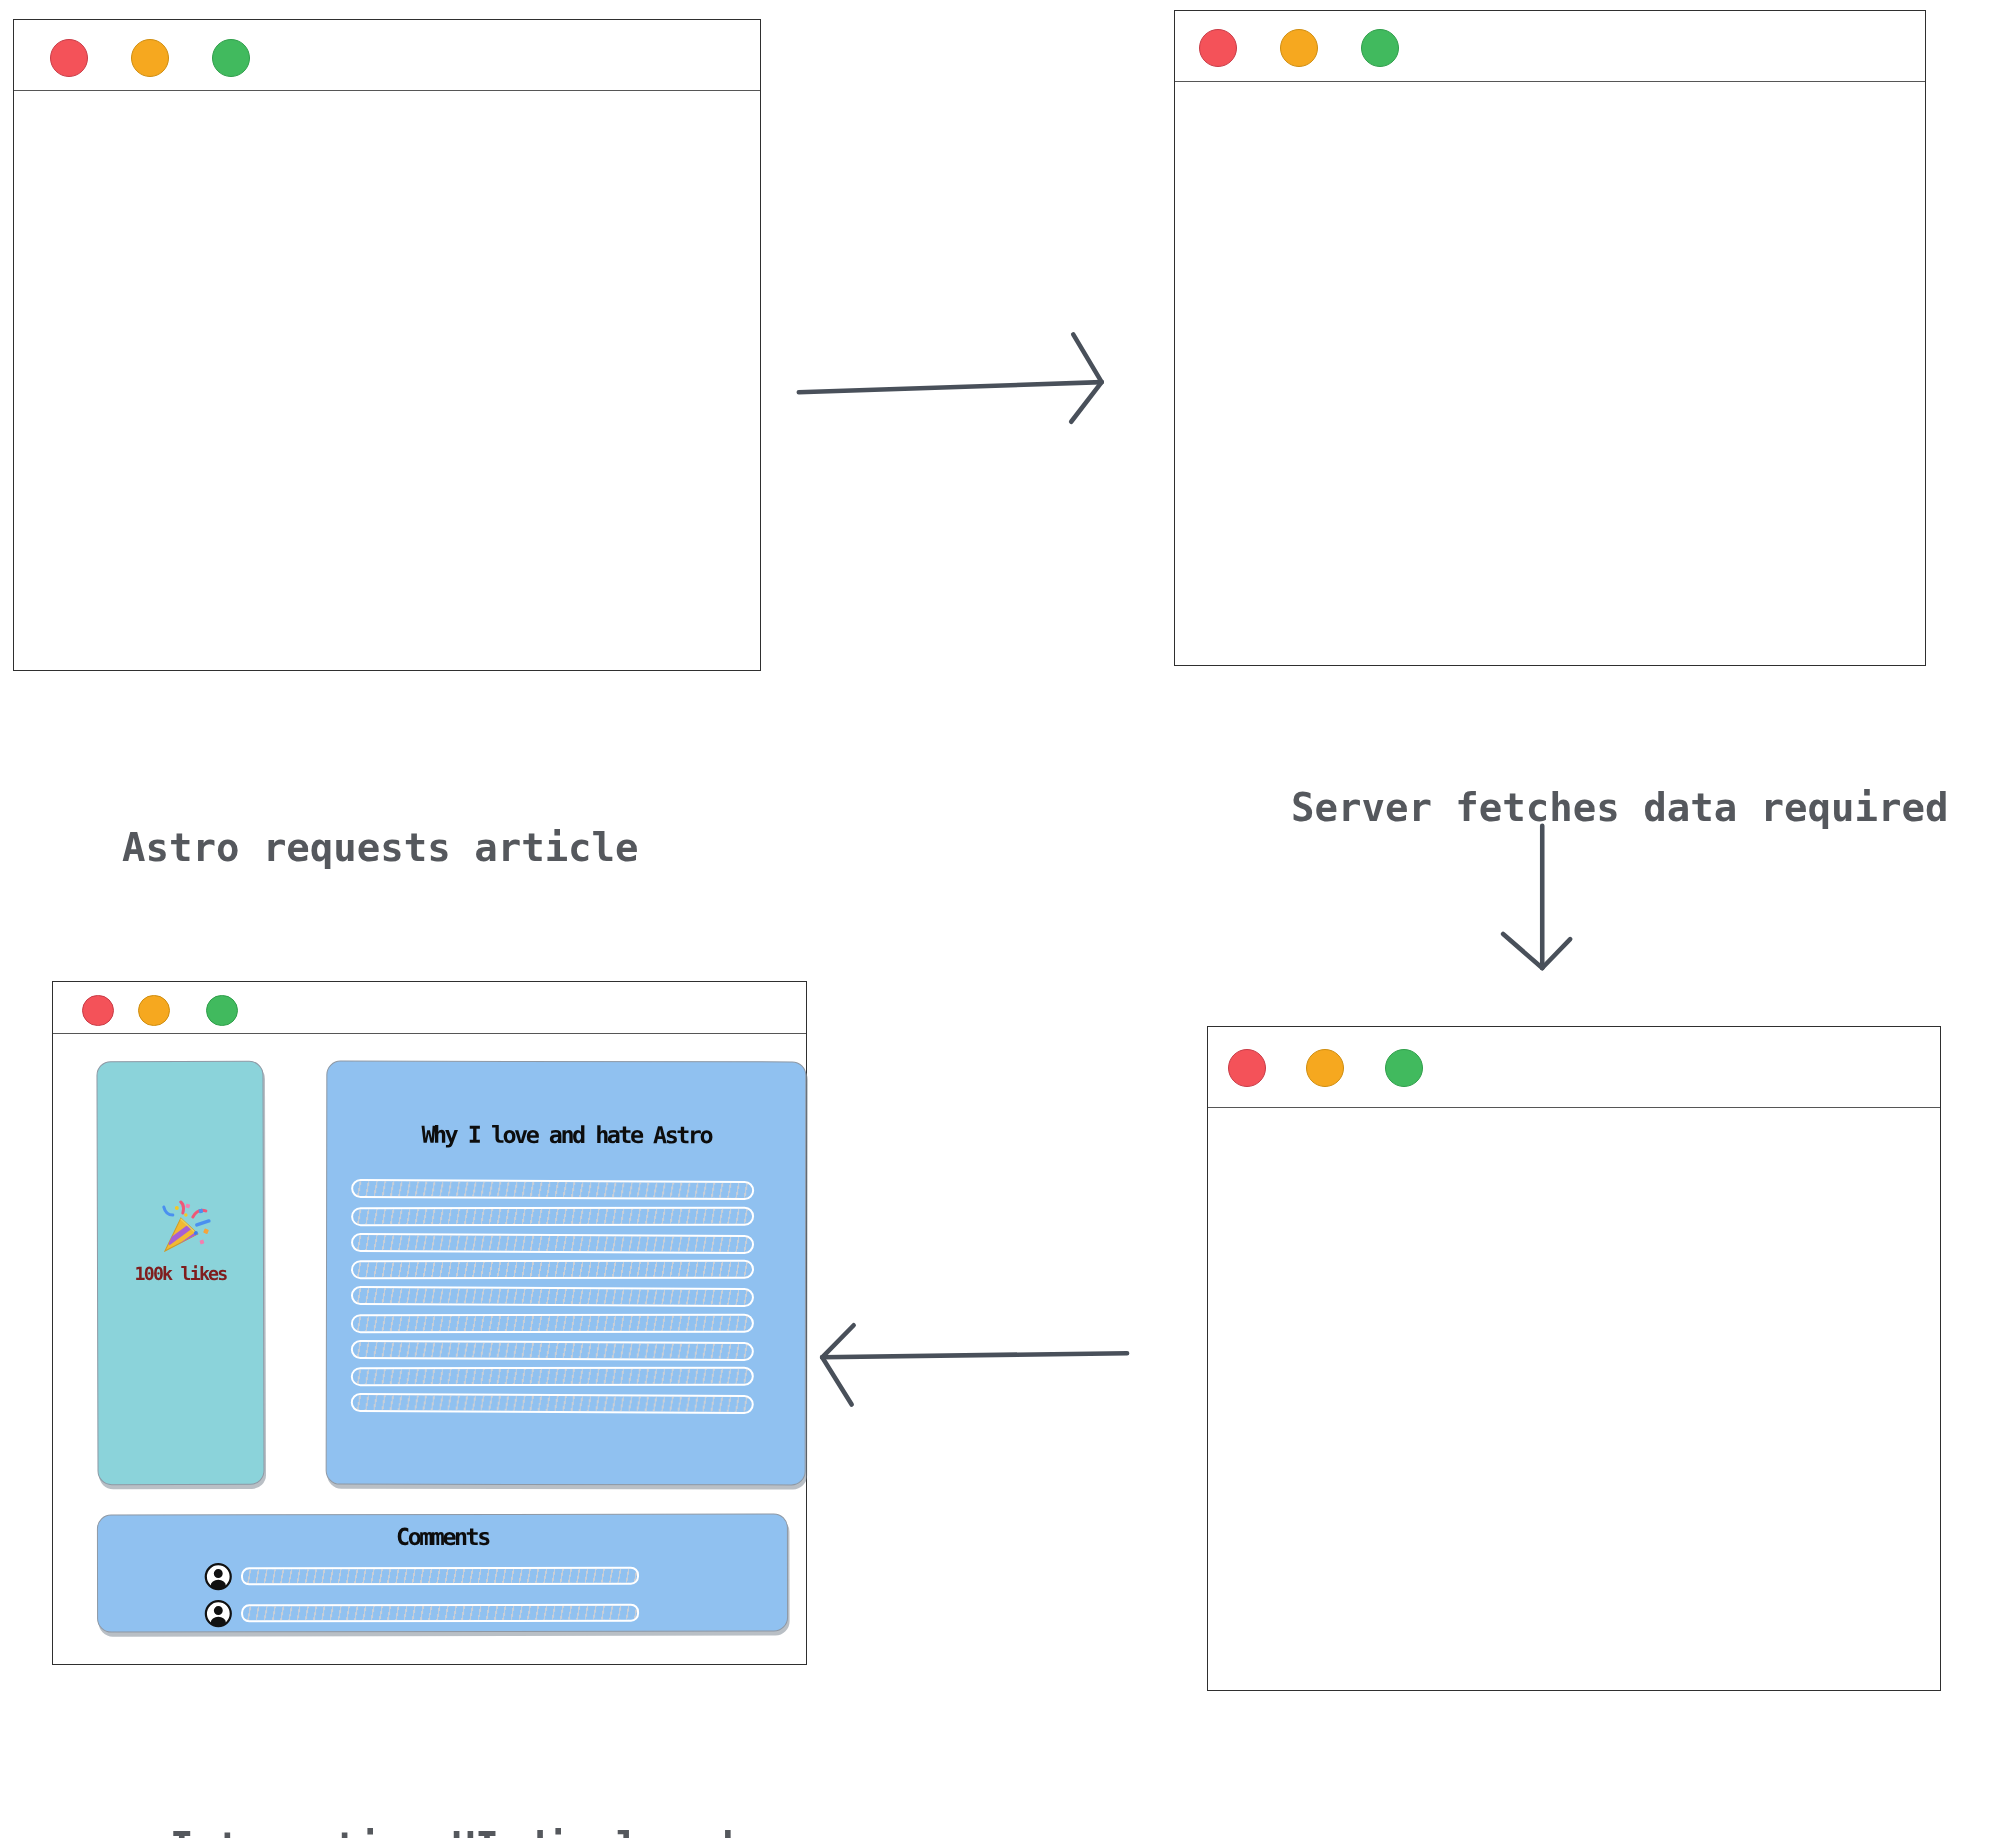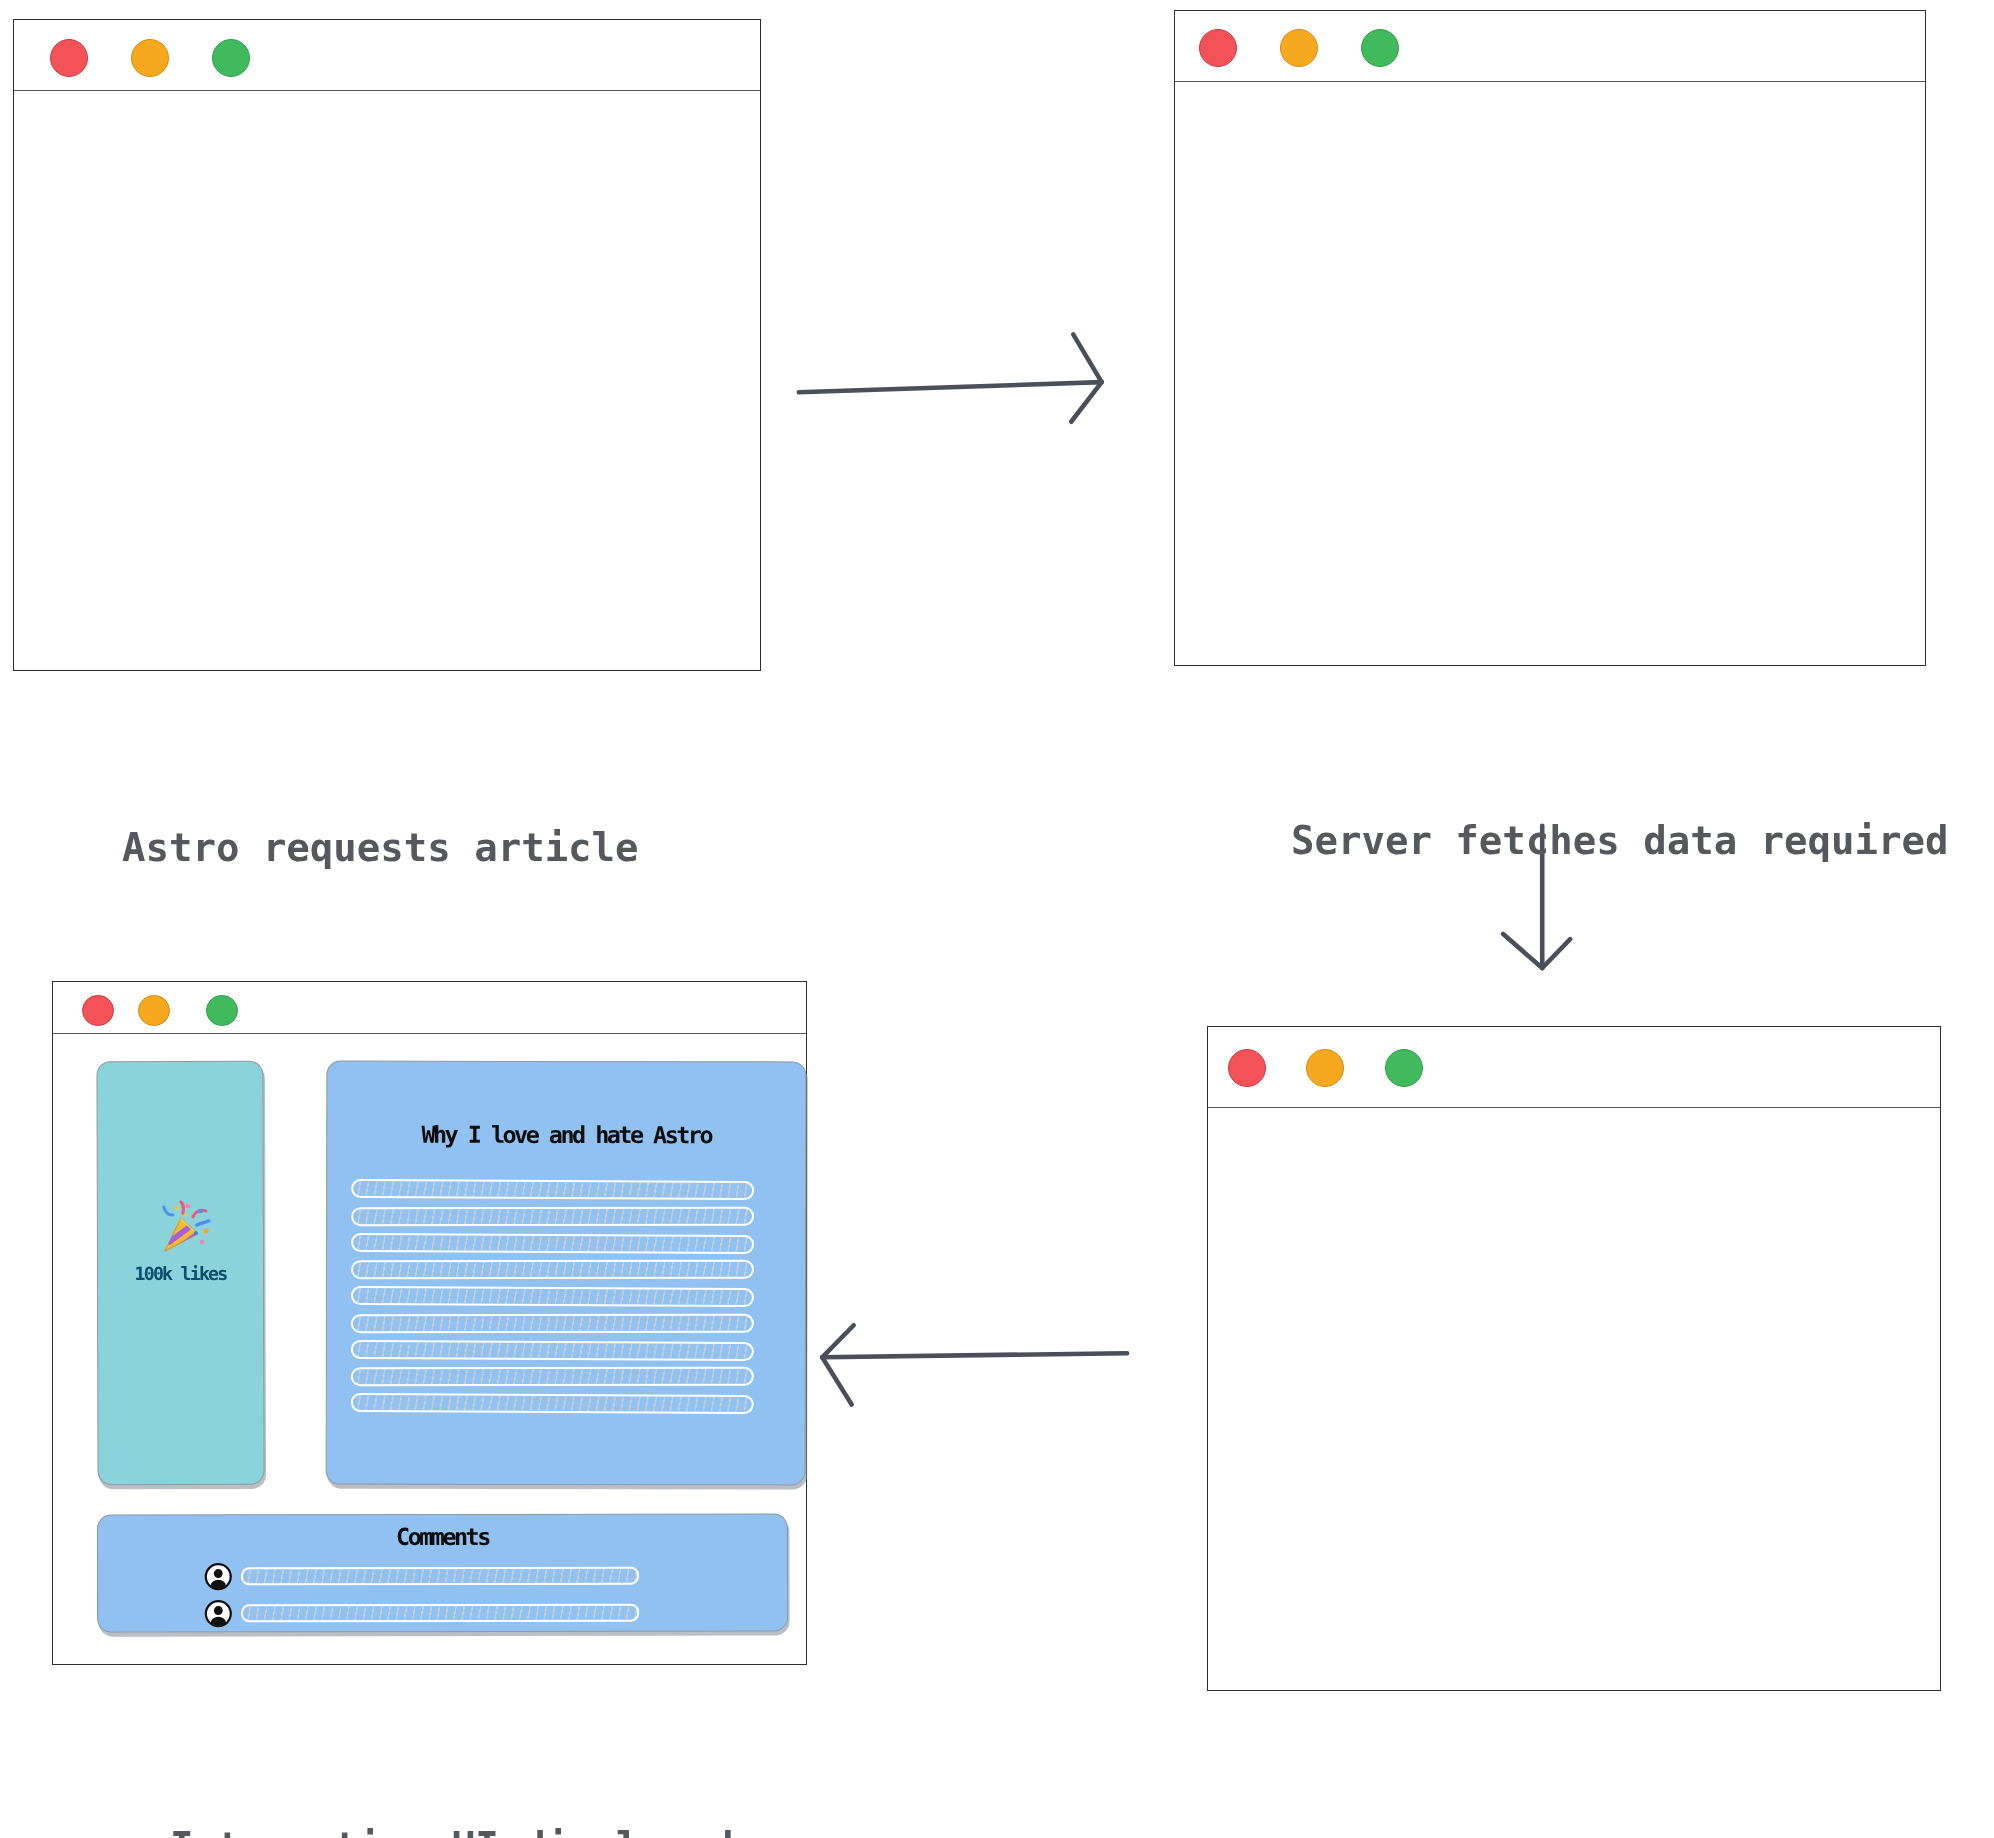--- a/index.html
+++ b/index.html
@@ -77,21 +77,21 @@
     left:0; right:0;
     top:138px;
     display:flex;
     justify-content:center;
   }
   .likes-label{
     position:absolute;
     left:0; right:0;
     top:201px;
     text-align:center;
-    color:#0c4a6e;
+    color:#7f1d1d;
     font-weight:bold;
     font-size:18.3px;
     letter-spacing:-1.8px;
     white-space:pre;
   }
 
   .skel-list{ position:absolute; left:24.4px; top:118px; width:403px; }
   .skel{
     height:15.2px;
     border:2.5px solid #ffffff;
@@ -254,21 +254,21 @@
 <div class="comment-line"></div>
           </div>
         </div>
     </div>
   </div>
 
   <div class="caption" style="left:122px; top:710px;">
     <div>Astro requests article</div>
   </div>
 
-  <div class="caption" style="left:1291px; top:703px;">
+  <div class="caption" style="left:1291px; top:670px;">
     <div>Server fetches data required</div>
   </div>
 
   <div class="caption" style="left:1225px; top:1729px;">
     
     
   </div>
 
   <div class="caption" style="left:170px; top:1709px;">
     <div>Interactive UI displayed</div>

